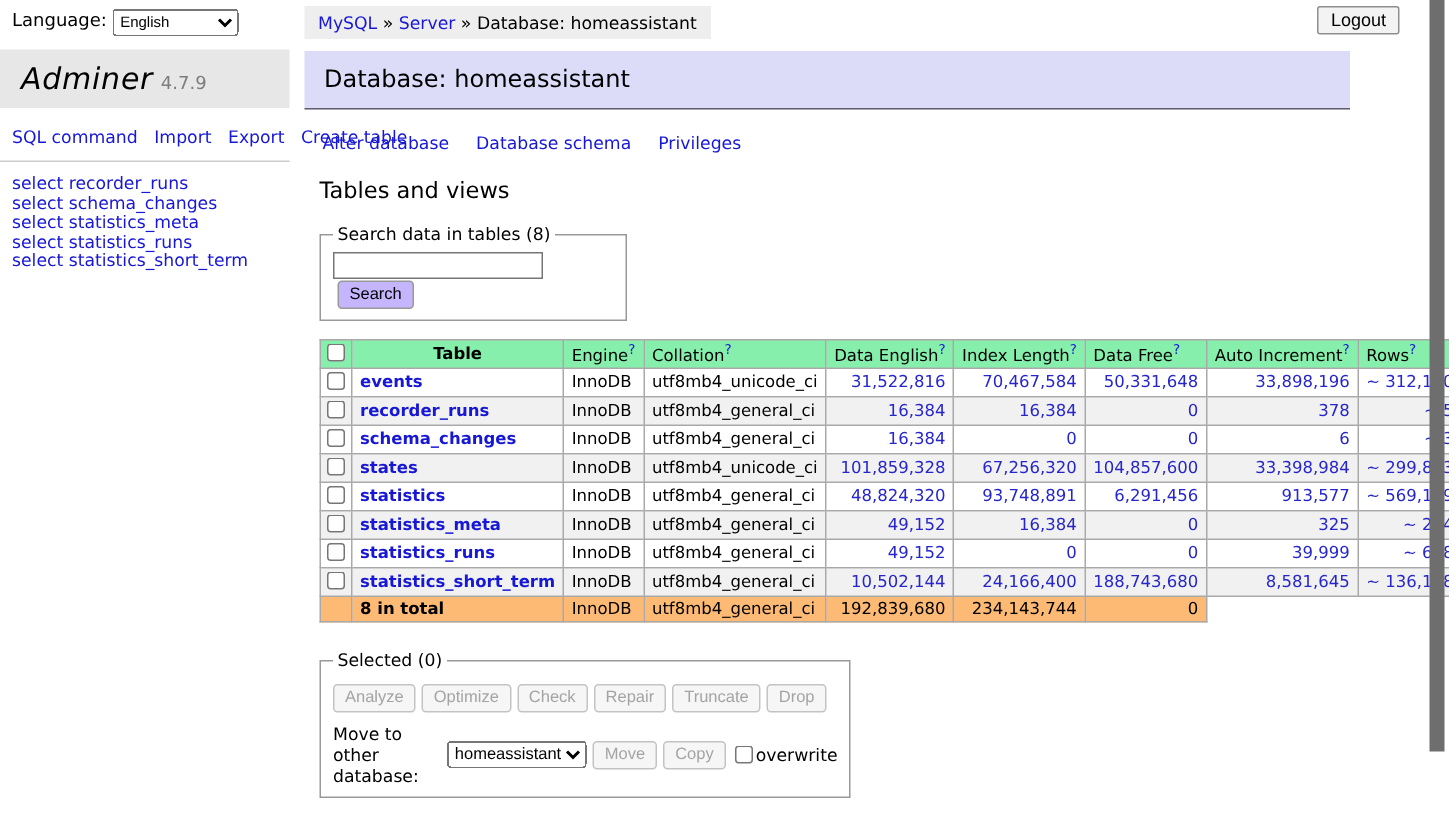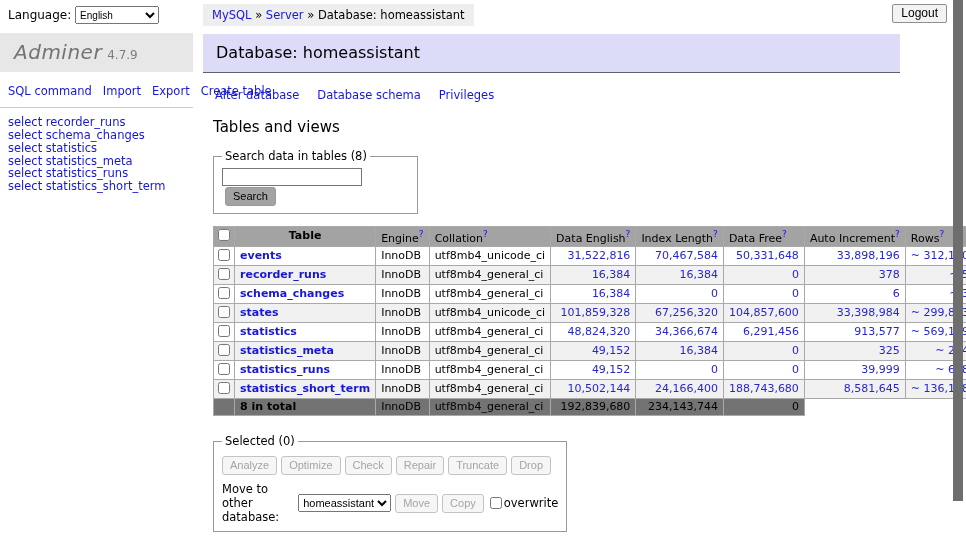--- a/index.html
+++ b/index.html
@@ -6,67 +6,67 @@
   html, body { margin: 0; padding: 0; background: #fff; }
   body { font-family: "DejaVu Sans", "Liberation Sans", sans-serif; color: #000; }
   .page { position: relative; width: 966px; height: 543px; overflow: hidden; background: #fff; }
   a { color: #1717d6; text-decoration: none; cursor: pointer; }
 
   
   .sidebar { position: absolute; left: 0; top: 0; width: 193px; }
   .lang-row { padding: 6px 8px 9px 8px; font-size: 12px; white-space: nowrap; }
   .lang-row select { width: 84px; font-size: 10px; height: 18px; }
   .logo-block { background: #e7e7e7; padding: 7px 12px 8px 14px; }
-  .logo-text { font-style: italic; font-size: 20px; color: #737373; letter-spacing: .5px; }
+  .logo-text { font-style: italic; font-size: 20px; color: #000000; letter-spacing: .5px; }
   .logo-version { font-size: 12px; color: #7d7d7d; }
   .db-row { padding: 12px 8px 2px 8px; font-size: 12px; white-space: nowrap; }
   .db-row select { width: 97px; font-size: 11px; height: 18px; }
   .sidebar-actions { margin: 12px 8px 6px 8px; width: 152px; font-size: 11.5px; line-height: 1.25; }
   .sidebar-actions a { margin-right: 11px; white-space: nowrap; }
   .sidebar hr { border: none; border-top: 1px solid #ccc; margin: 9px 0 8px 0; }
   .table-links { margin: 8px 8px; font-size: 11.5px; }
   .table-links a { display: block; line-height: 1.11; }
 
   
   .content { position: absolute; left: 203px; top: 0; width: 710px; }
   .content-top { padding-top: 4px; height: 25px; }
   .breadcrumb { display: inline-block; background: #eee; font-size: 11.5px; padding: 4px 9px; }
   .breadcrumb .sep { color: #000; }
-  .logout-btn { position: absolute; top: 4px; right: 19px; font-size: 12px; padding: 1px 8px 2px 8px;
+  .logout-btn { position: absolute; top: 4px; right: 33px; font-size: 12px; padding: 1px 8px 2px 8px;
                 background: #f3f3f3; border: 1px solid #8f8f8f; border-radius: 2px; color: #000; }
   .db-title { margin: 9px 0 0 0; width: 697px; background: #dcdcf8; border-bottom: 1px solid #5f5f6e;
               font-weight: normal; font-size: 16px; padding: 9px 13px 10px 13px; }
   .main-links { margin: 15px 0 0 12px; font-size: 11.5px; }
   .main-links a { margin-right: 18px; }
   h3 { margin: 16px 0 0 10px; font-weight: normal; font-size: 15px; }
 
   fieldset { border: 1px solid #999; padding: 3px 8px 7px 8px; }
   legend { font-size: 11.5px; padding: 0 3px; }
-  .btn { font-size: 11px; padding: 2px 7px 3px 7px; background: #a3a3a3; border: 1px solid #999;
+  .btn { font-size: 11px; padding: 2px 7px 3px 7px; background: #c4b5fd; border: 1px solid #999;
          border-radius: 3px; color: #000; }
   .btn:disabled { color: #a4a4a4; border-color: #c3c3c3; background: #f6f6f6; }
 
   .search-fieldset { margin: 13px 0 0 10px; width: 205px; }
   .search-input { width: 140px; height: 18px; border: 1px solid #767676; font-size: 11px; padding: 1px 3px;
                   vertical-align: middle; }
   .search-fieldset .btn { margin-left: 3px; vertical-align: middle; }
 
   
   table { border-collapse: collapse; margin: 12px 0 0 10px; font-size: 11px; }
   th, td { border: 1px solid #a9a9a9; padding: 1px 5px 2px 5px; white-space: nowrap; height: 17px; }
-  thead th { background: #a3a3a3; font-weight: normal; text-align: left; }
+  thead th { background: #86efac; font-weight: normal; text-align: left; }
   thead th.tbl-col { font-weight: bold; text-align: center; min-width: 106px; }
   th sup a { font-size: 9px; }
   .check-cell { text-align: center; width: 20px; padding: 1px 3px; }
   .check-cell input { margin: 1px; width: 12px; height: 12px; }
   td.num { text-align: right; color: #2626cc; }
   td.numb { text-align: right; color: #000; }
   a.table-name { font-weight: bold; }
   tbody tr:nth-child(even):not(.total) td { background: #f1f1f1; }
-  tr.total td { background: #737373; }
+  tr.total td { background: #fdba74; }
   tr.total .lbl { font-weight: bold; }
   .w-eng { min-width: 36px; } .w-col { min-width: 92px; } .w-dl { min-width: 60px; }
   .w-il { min-width: 64px; } .w-df { min-width: 54px; } .w-ai { min-width: 72px; }
   .w-rows { min-width: 52px; }
 
   
   .selected-fieldset { margin: 18px 0 0 10px; width: 336px; }
   .sel-buttons { margin: 3px 0 2px 0; }
   .sel-buttons .btn { margin-right: 4px; }
   .move-row { margin-top: 7px; font-size: 11.5px; display: flex; align-items: center; }
@@ -92,21 +92,20 @@
     </div>
     <div class="logo-block">
       <span class="logo-text">Adminer</span>
       <span class="logo-version">4.7.9</span>
     </div>
     <p class="sidebar-actions" id="sidebar-actions"><a href="#">SQL command</a><a href="#">Import</a><a href="#">Export</a><a href="#">Create table</a></p>
     <hr>
     <p class="table-links" id="sidebar-table-links">
         <a href="#" style="display: block;">select recorder_runs</a>
         <a href="#" style="display: block;">select schema_changes</a>
-        <a href="#" style="display: block;">select statistics</a>
         <a href="#" style="display: block;">select statistics_meta</a>
         <a href="#" style="display: block;">select statistics_runs</a>
         <a href="#" style="display: block;">select statistics_short_term</a>
       </p>
   </div>
 
   <div class="content">
     <div class="content-top">
       <span class="breadcrumb" id="breadcrumb"><a href="#">MySQL</a><span class="sep"> » </span><a href="#">Server</a><span class="sep"> » </span><span>Database: homeassistant</span></span>
     </div>
@@ -181,21 +180,21 @@
             <td class="num">104,857,600</td>
             <td class="num">33,398,984</td>
             <td class="num">~ 299,833</td>
           </tr>
           <tr>
             <td class="check-cell"><input type="checkbox" style=""></td>
             <td><a href="#" class="table-name">statistics</a></td>
             <td>InnoDB</td>
             <td>utf8mb4_general_ci</td>
             <td class="num">48,824,320</td>
-            <td class="num">34,366,674</td>
+            <td class="num">93,748,891</td>
             <td class="num">6,291,456</td>
             <td class="num">913,577</td>
             <td class="num">~ 569,159</td>
           </tr>
           <tr>
             <td class="check-cell"><input type="checkbox" style=""></td>
             <td><a href="#" class="table-name">statistics_meta</a></td>
             <td>InnoDB</td>
             <td>utf8mb4_general_ci</td>
             <td class="num">49,152</td>

